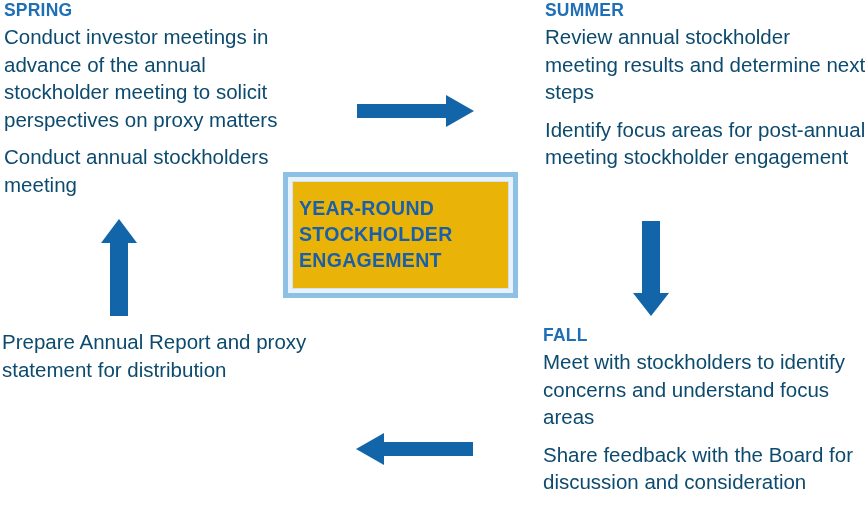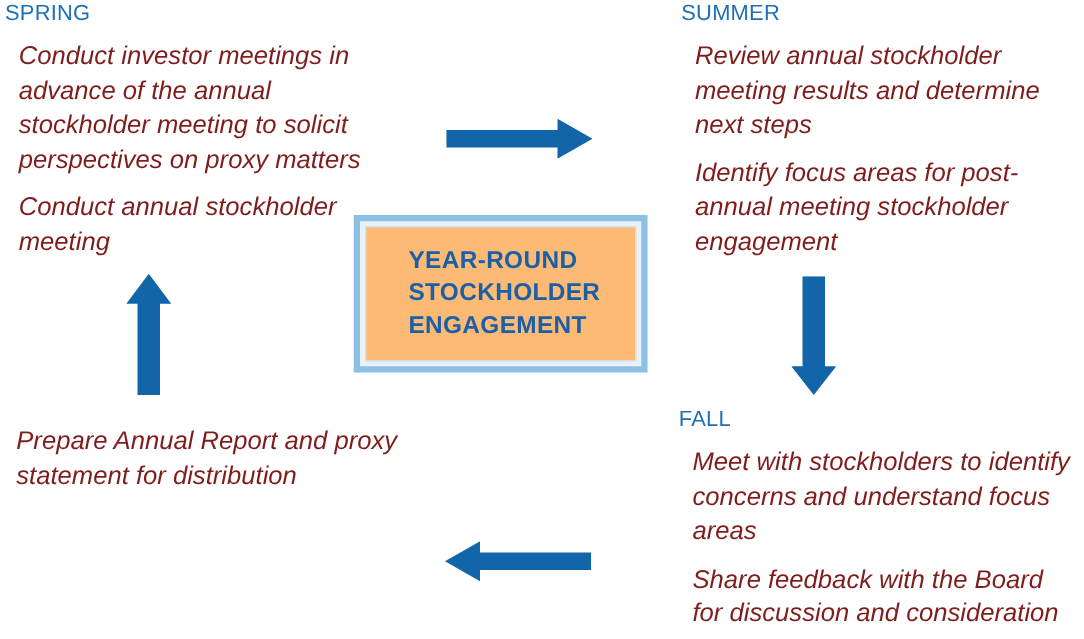--- a/index.html
+++ b/index.html
@@ -21,35 +21,34 @@
     overflow: hidden;
   }
 
   
   .quadrant {
     position: absolute;
   }
 
   .q-heading {
     font-size: 17.5px;
-    font-weight: normal;
+    font-weight: bold;
     color: #1f6fb5;
     letter-spacing: 0.2px;
     line-height: 1.15;
     margin: 0 0 3px 0;
     white-space: nowrap;
   }
 
   .q-para {
     font-size: 20.5px;
     font-weight: 400;
-    color: #7f1d1d;
+    color: #0c4a6e;
     line-height: 27.5px;
-    margin: 11px;
-    font-style: italic;
+    margin: 0;
   }
   .q-para + .q-para {
     margin-top: 10px;
   }
 
   
   #quad-spring         { left: 4px;   top: 0px;   width: 300px; }
   #quad-summer         { left: 545px; top: 0px;   width: 322px; }
   #quad-fall           { left: 543px; top: 325px; width: 324px; }
   #quad-winter-spring  { left: 2px;   top: 328px; width: 360px; }
@@ -64,24 +63,23 @@
     box-sizing: border-box;
     background: #e9f2fa;
     border: 5px solid #8cc0e4;
     padding: 4px;
   }
   #center-box-inner {
     width: 100%;
     height: 100%;
     box-sizing: border-box;
     border: 1px solid #cfe3f4;
-    background: #fdba74;
+    background: #eab308;
     display: flex;
     align-items: center;
-    justify-content: center;
   }
   #center-title {
     font-size: 19.5px;
     font-weight: bold;
     color: #1a5fa8;
     line-height: 26px;
     letter-spacing: 0.3px;
     text-align: left;
     white-space: pre-line;
     margin: 0;
@@ -100,21 +98,21 @@
   #arrow-up    { left: 101px; top: 219px; width: 36px;  height: 97px; }
 </style>
 </head>
 <body>
 
 <div id="canvas">
 
   <div class="quadrant" id="quad-spring">
     <div class="q-heading">SPRING</div>
     <p class="q-para">Conduct investor meetings in advance of the annual stockholder meeting to solicit perspectives on proxy matters</p>
-    <p class="q-para">Conduct annual stockholder meeting</p>
+    <p class="q-para">Conduct annual stockholders meeting</p>
   </div>
 
   <div class="quadrant" id="quad-fall">
     <div class="q-heading">FALL</div>
     <p class="q-para">Meet with stockholders to identify concerns and understand focus areas</p>
     <p class="q-para">Share feedback with the Board for discussion and consideration</p>
   </div>
 
   <div class="quadrant" id="quad-summer">
     <div class="q-heading">SUMMER</div>

